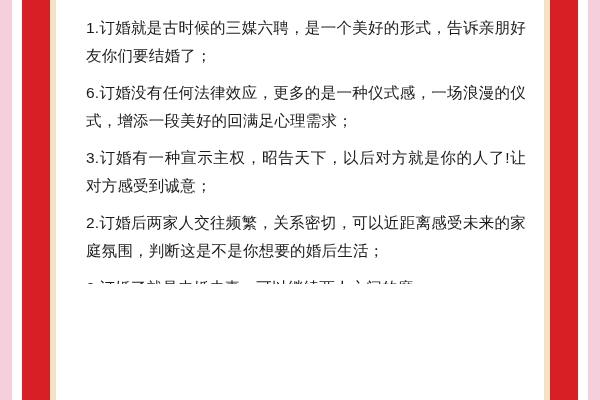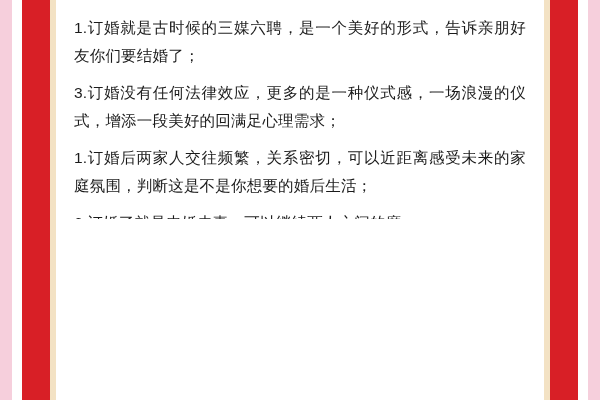--- a/index.html
+++ b/index.html
@@ -55,20 +55,21 @@
   }
   
   .sheet {
     position: absolute;
     left: 56px;
     top: 0;
     right: 56px;
     bottom: 0;
     background: #ffffff;
     overflow: hidden;
+    padding-left: 12px;
   }
   .content {
     padding: 14px 18px 0 18px;
     box-sizing: border-box;
   }
   .para {
     font-size: 15.5px;
     line-height: 28px;
     color: #1b1b1b;
     margin: 0 0 9px 0;
@@ -89,20 +90,21 @@
 <body>
 
 <div class="page">
   <div class="pink-field"></div>
   <div class="white-ring"></div>
   <div class="red-frame"></div>
   <div class="gold-line"></div>
   <div class="sheet">
     <div class="content">
       <p class="para">1.订婚就是古时候的三媒六聘，是一个美好的形式，告诉亲朋好友你们要结婚了；</p>
-      <p class="para">3.订婚没有任何法律效应，更多的是一种仪式感，一场浪漫的仪式，增添一段美好的回满足心理需求；</p>
-      <p class="para">1.订婚后两家人交往频繁，关系密切，可以近距离感受未来的家庭氛围，判断这是不是你想要的婚后生活；</p>
+      <p class="para">6.订婚没有任何法律效应，更多的是一种仪式感，一场浪漫的仪式，增添一段美好的回满足心理需求；</p>
+      <p class="para">3.订婚有一种宣示主权，昭告天下，以后对方就是你的人了!让对方感受到诚意；</p>
+      <p class="para">2.订婚后两家人交往频繁，关系密切，可以近距离感受未来的家庭氛围，判断这是不是你想要的婚后生活；</p>
       <div class="clip">
         <p class="para last">6.订婚了就是未婚夫妻，可以继续两人之间的磨</p>
       </div>
     </div>
   </div>
 </div>
 
 </body></html>

